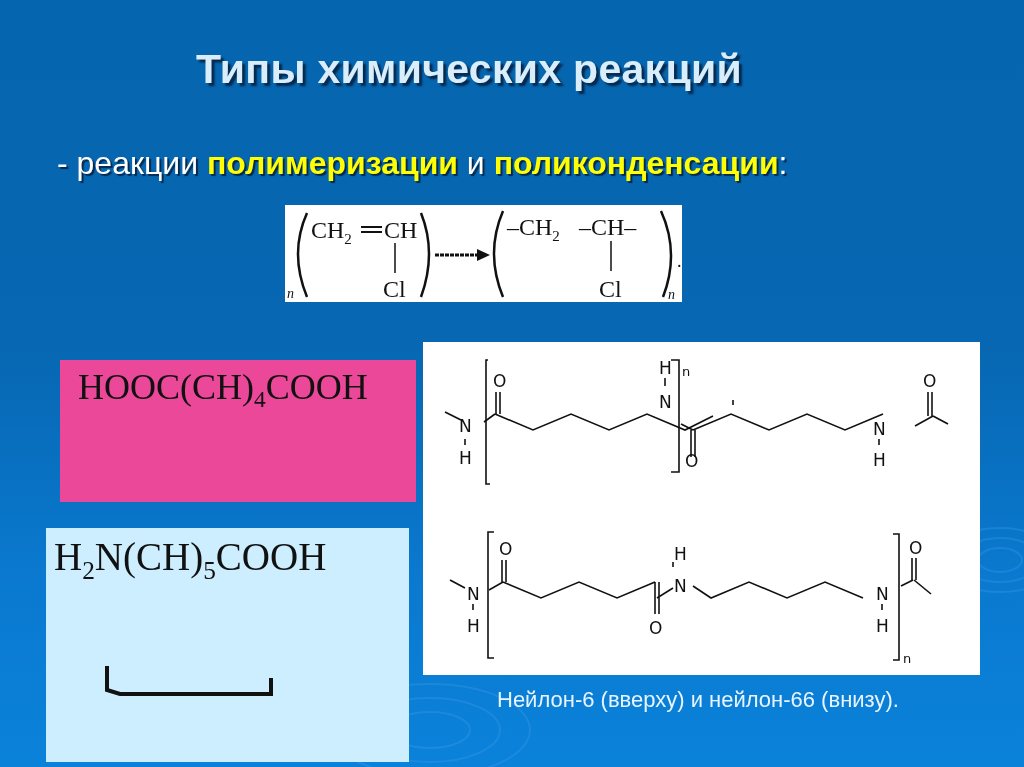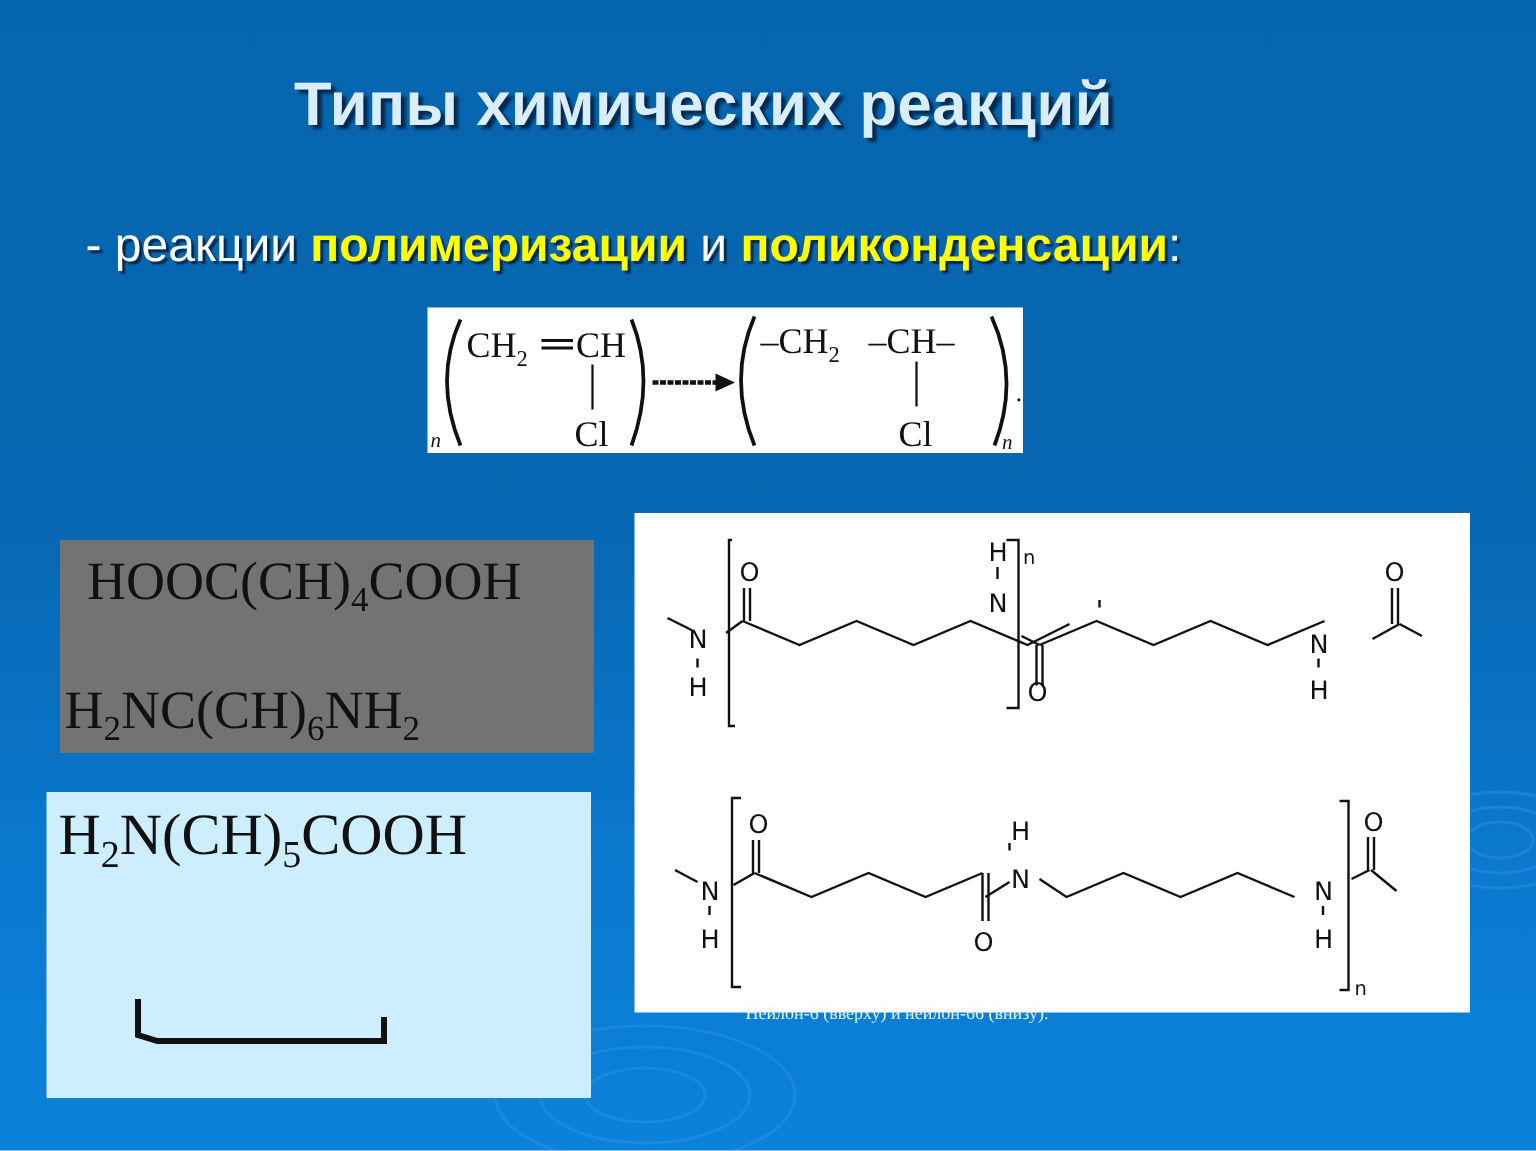--- a/index.html
+++ b/index.html
@@ -17,36 +17,36 @@
   .subtitle {
     position:absolute; left:57px; top:145px; font-size:32px; color:#ffffff;
     text-shadow: 2px 2px 1px #06294d; white-space:nowrap;
   }
   .subtitle .hl { color:#ffff00; font-weight:bold; }
   .pvc-box {
     position:absolute; left:285px; top:205px; width:397px; height:97px; background:#ffffff;
   }
   .pvc-box svg { display:block; }
   .box1 {
-    position:absolute; left:40px; top:360px; width:356px; height:142px; background:#737373;
+    position:absolute; left:60px; top:360px; width:356px; height:142px; background:#ec4899;
     font-family:"Liberation Serif", serif; color:#111;
   }
   .box2 {
-    position:absolute; left:31px; top:528px; width:363px; height:204px; background:#cceeff;
+    position:absolute; left:46px; top:528px; width:363px; height:234px; background:#cceeff;
     font-family:"Liberation Serif", serif; color:#111;
   }
   .f { position:absolute; white-space:nowrap; }
   .box1 .f { font-size:36px; }
   .box2 .f { font-size:39px; }
   sub { font-size:65%; vertical-align:-0.35em; line-height:0; }
   .nylon-box {
     position:absolute; left:423px; top:342px; width:557px; height:333px; background:#ffffff;
   }
   .caption {
-    position:absolute; left:497px; top:668px; font-size:12px; color:#e8f4ff; white-space:nowrap;font-family:Liberation Serif, serif;
+    position:absolute; left:497px; top:687px; font-size:22px; color:#e8f4ff; white-space:nowrap;
   }
 </style>
 </head>
 <body>
 
 <svg class="ripples" viewBox="0 0 1024 767">
   <g fill="none" stroke="#3d9ae4" stroke-opacity="0.35" stroke-width="2">
     <ellipse cx="430" cy="730" rx="40" ry="18"></ellipse>
     <ellipse cx="430" cy="730" rx="70" ry="32"></ellipse>
     <ellipse cx="430" cy="730" rx="100" ry="46"></ellipse>
@@ -81,21 +81,20 @@
     <line x1="326" y1="36" x2="326" y2="66" stroke="#111" stroke-width="1.5"></line>
     <text x="314" y="92" font-size="24">Cl</text>
     <path d="M376,6 Q395,48 378,92" stroke="#111" stroke-width="2.5" fill="none"></path>
     <text x="383" y="94" font-size="14" font-style="italic">n</text>
     <text x="392" y="62" font-size="18">.</text>
   </svg>
 </div>
 
 <div class="box1">
   <div class="f" style="left:18px; top:6px;"><span>HOOC(CH)</span><sub>4</sub><span>COOH</span></div>
-  <div class="f" style="left:3px; top:92px;"><span>H</span><sub>2</sub><span>NC(CH)</span><sub>6</sub><span>NH</span><sub>2</sub></div>
 </div>
 
 <div class="box2">
   <div class="f" style="left:8px; top:6px;"><span>H</span><sub>2</sub><span>N(CH)</span><sub>5</sub><span>COOH</span></div>
   <svg style="position:absolute; left:0; top:0;" width="363" height="182">
     <path d="M61,138 L61,162 L74,166 L225,166 L225,150" stroke="#111" stroke-width="4" fill="none"></path>
   </svg>
 </div>
 
 <div class="nylon-box">

